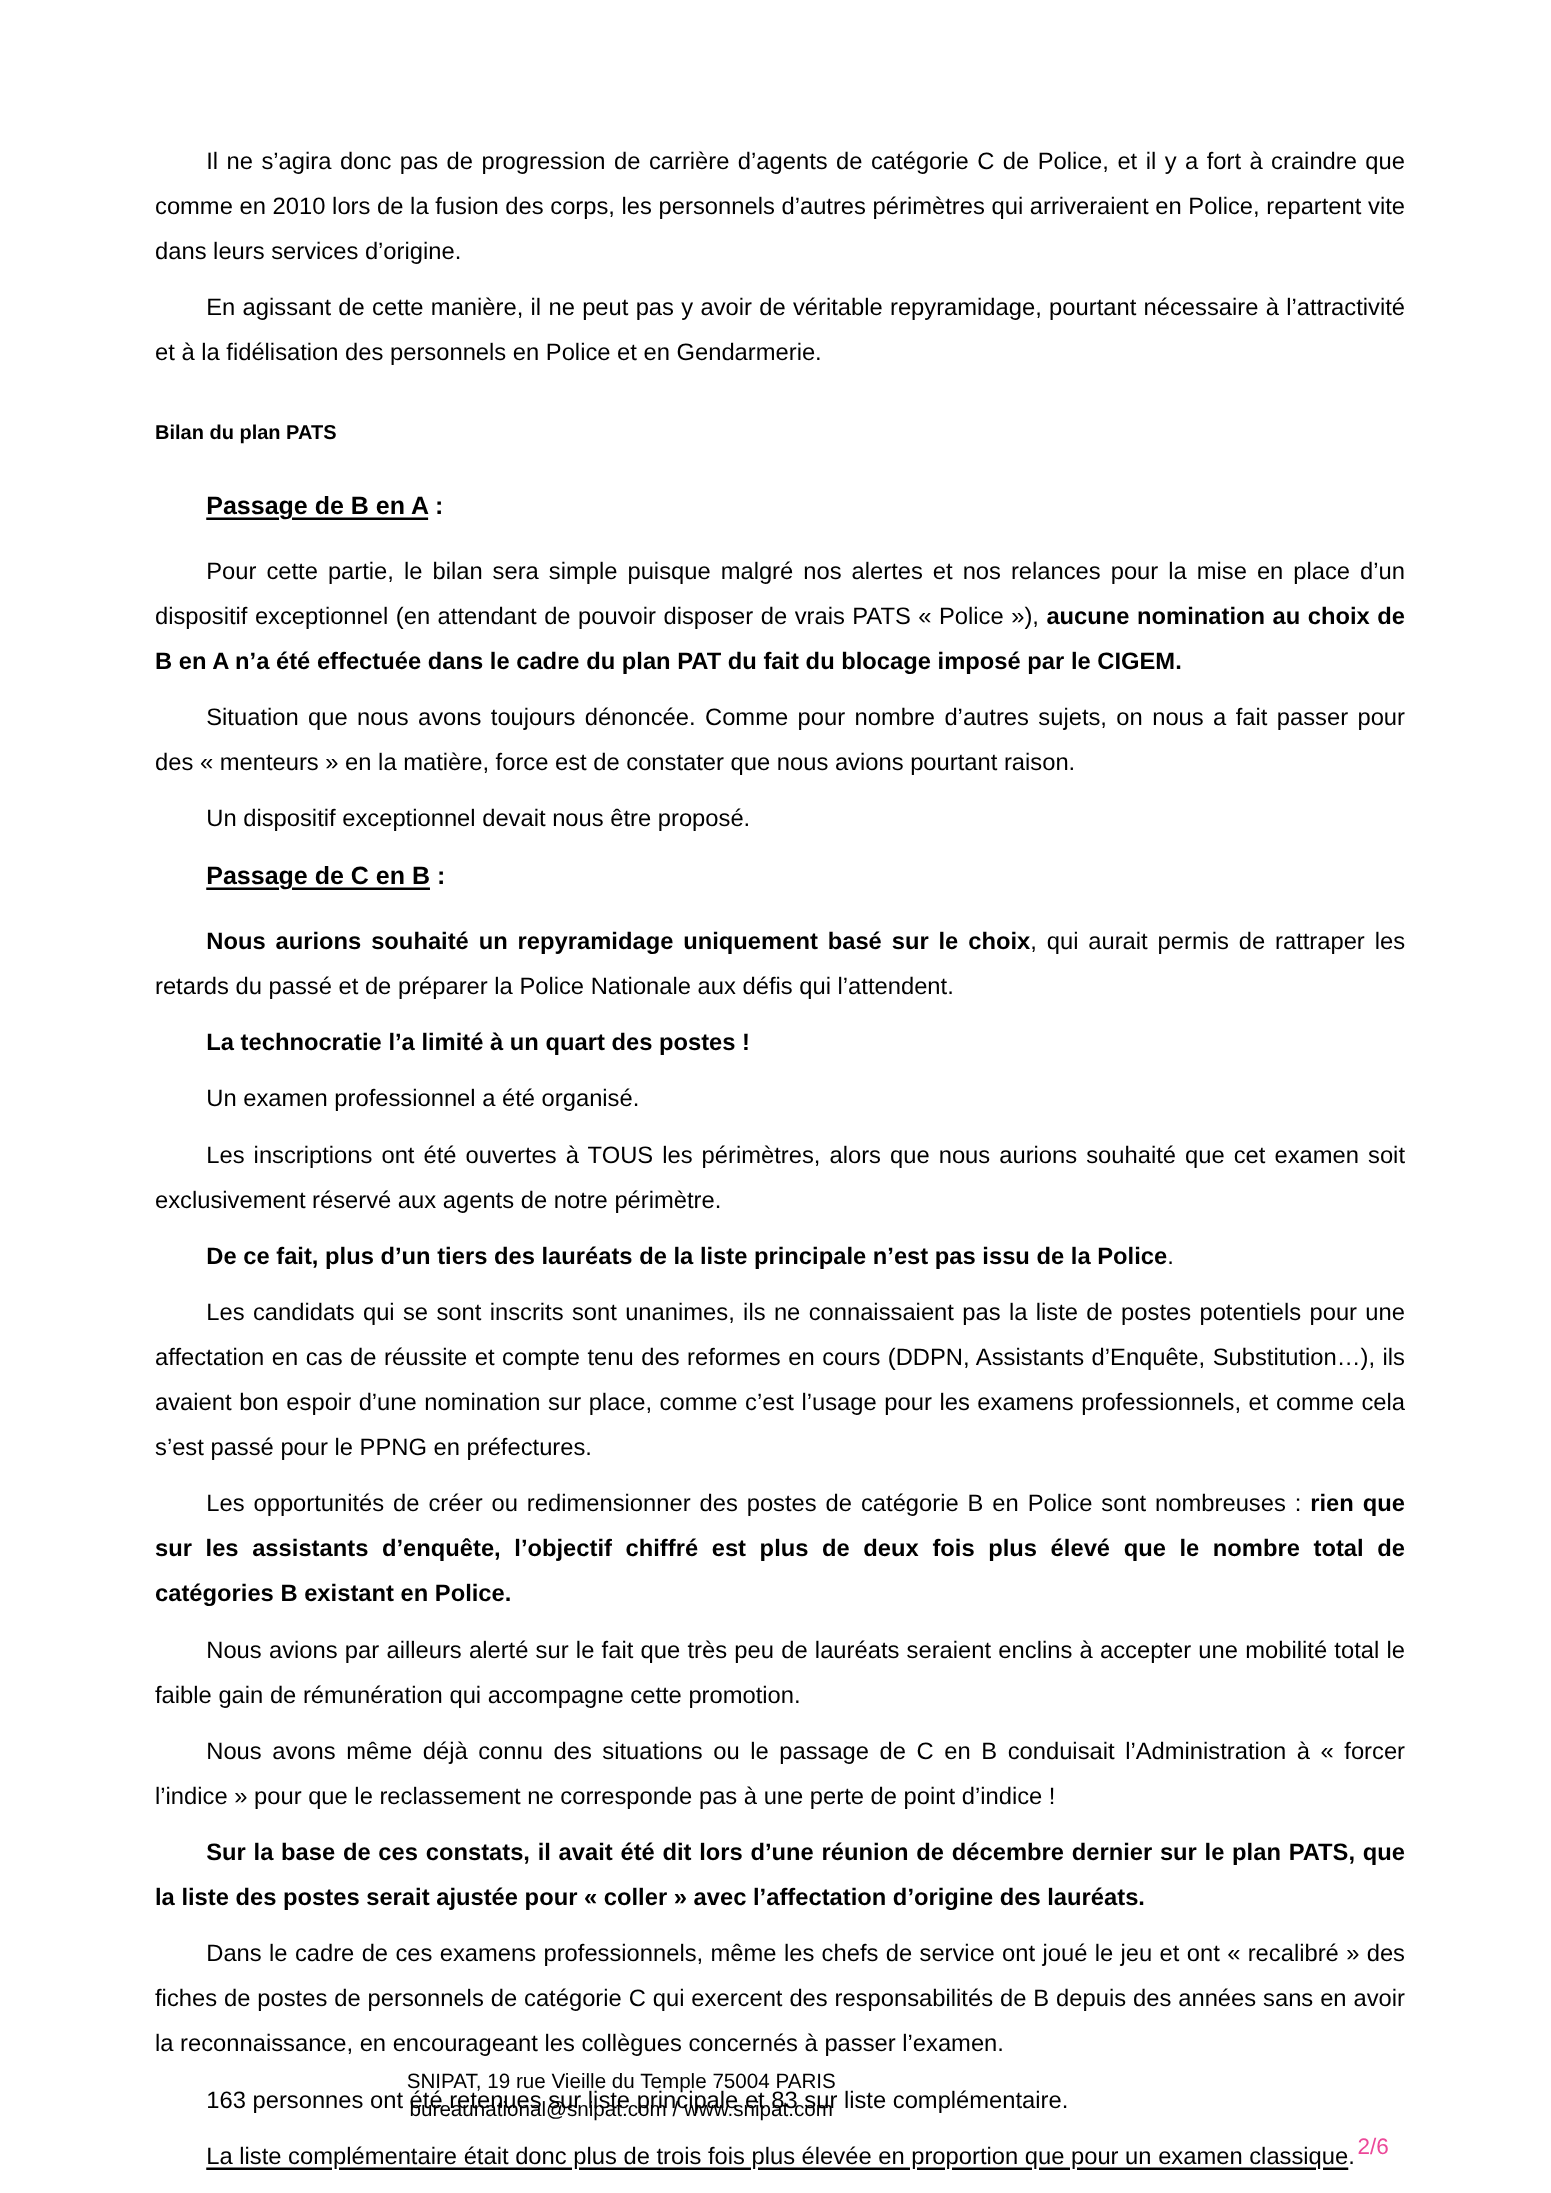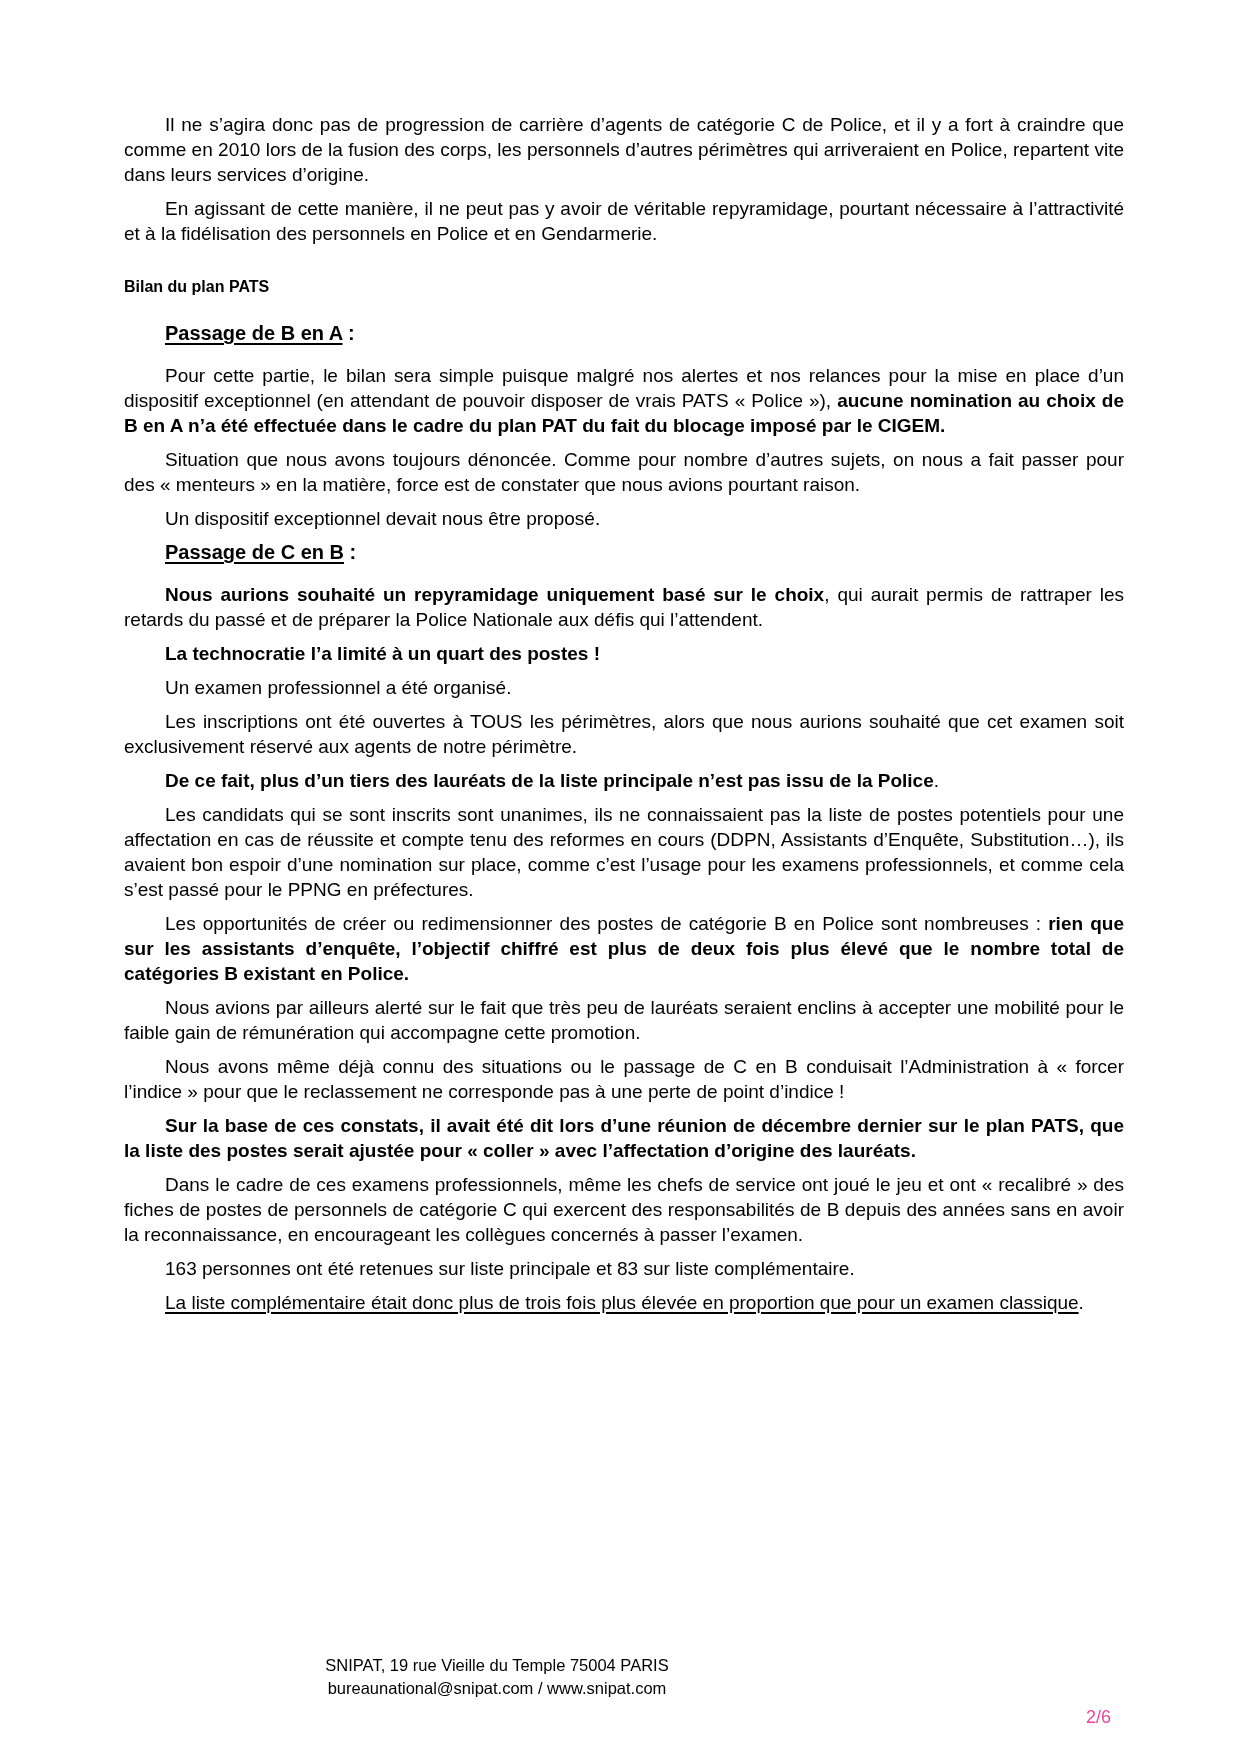--- a/index.html
+++ b/index.html
@@ -17,21 +17,21 @@
     color: #000000;
   }
   .content {
     position: absolute;
     left: 124px;
     top: 112px;
     width: 1000px;
   }
   .para {
     font-size: 19px;
-    line-height: 25px;
+    line-height: 36px;
     margin: 0 0 9px 0;
     text-align: justify;
     text-indent: 41px;
     color: #000000;
   }
   .para.heading {
     font-weight: bold;
     text-indent: 0;
     text-align: left;
     font-size: 16px;
@@ -81,21 +81,21 @@
       <p class="para body"><span>Situation que nous avons toujours dénoncée. Comme pour nombre d’autres sujets, on nous a fait passer pour des « menteurs » en la matière, force est de constater que nous avions pourtant raison.</span></p>
       <p class="para body"><span>Un dispositif exceptionnel devait nous être proposé.</span></p>
       <p class="para subheading"><span class="bold underline">Passage de C en B</span><span class="bold"> :</span></p>
       <p class="para body"><span class="bold">Nous aurions souhaité un repyramidage uniquement basé sur le choix</span><span>, qui aurait permis de rattraper les retards du passé et de préparer la Police Nationale aux défis qui l’attendent.</span></p>
       <p class="para body"><span class="bold">La technocratie l’a limité à un quart des postes !</span></p>
       <p class="para body"><span>Un examen professionnel a été organisé.</span></p>
       <p class="para body"><span>Les inscriptions ont été ouvertes à TOUS les périmètres, alors que nous aurions souhaité que cet examen soit exclusivement réservé aux agents de notre périmètre.</span></p>
       <p class="para body"><span class="bold">De ce fait, plus d’un tiers des lauréats de la liste principale n’est pas issu de la Police</span><span>.</span></p>
       <p class="para body"><span>Les candidats qui se sont inscrits sont unanimes, ils ne connaissaient pas la liste de postes potentiels pour une affectation en cas de réussite et compte tenu des reformes en cours (DDPN, Assistants d’Enquête, Substitution…), ils avaient bon espoir d’une nomination sur place, comme c’est l’usage pour les examens professionnels, et comme cela s’est passé pour le PPNG en préfectures.</span></p>
       <p class="para body"><span>Les opportunités de créer ou redimensionner des postes de catégorie B en Police sont nombreuses : </span><span class="bold">rien que sur les assistants d’enquête, l’objectif chiffré est plus de deux fois plus élevé que le nombre total de catégories B existant en Police.</span></p>
-      <p class="para body"><span>Nous avions par ailleurs alerté sur le fait que très peu de lauréats seraient enclins à accepter une mobilité pour le faible gain de rémunération qui accompagne cette promotion.</span></p>
+      <p class="para body"><span>Nous avions par ailleurs alerté sur le fait que très peu de lauréats seraient enclins à accepter une mobilité total le faible gain de rémunération qui accompagne cette promotion.</span></p>
       <p class="para body"><span>Nous avons même déjà connu des situations ou le passage de C en B conduisait l’Administration à « forcer l’indice » pour que le reclassement ne corresponde pas à une perte de point d’indice !</span></p>
       <p class="para body"><span class="bold">Sur la base de ces constats, il avait été dit lors d’une réunion de décembre dernier sur le plan PATS, que la liste des postes serait ajustée pour « coller » avec l’affectation d’origine des lauréats.</span></p>
       <p class="para body"><span>Dans le cadre de ces examens professionnels, même les chefs de service ont joué le jeu et ont « recalibré » des fiches de postes de personnels de catégorie C qui exercent des responsabilités de B depuis des années sans en avoir la reconnaissance, en encourageant les collègues concernés à passer l’examen.</span></p>
       <p class="para body"><span>163 personnes ont été retenues sur liste principale et 83 sur liste complémentaire.</span></p>
       <p class="para body"><span class="underline">La liste complémentaire était donc plus de trois fois plus élevée en proportion que pour un examen classique</span><span>.</span></p>
     </div>
 
   <div class="footer">
     <div>SNIPAT, 19 rue Vieille du Temple 75004 PARIS</div>
     <div>bureaunational@snipat.com / www.snipat.com</div>

